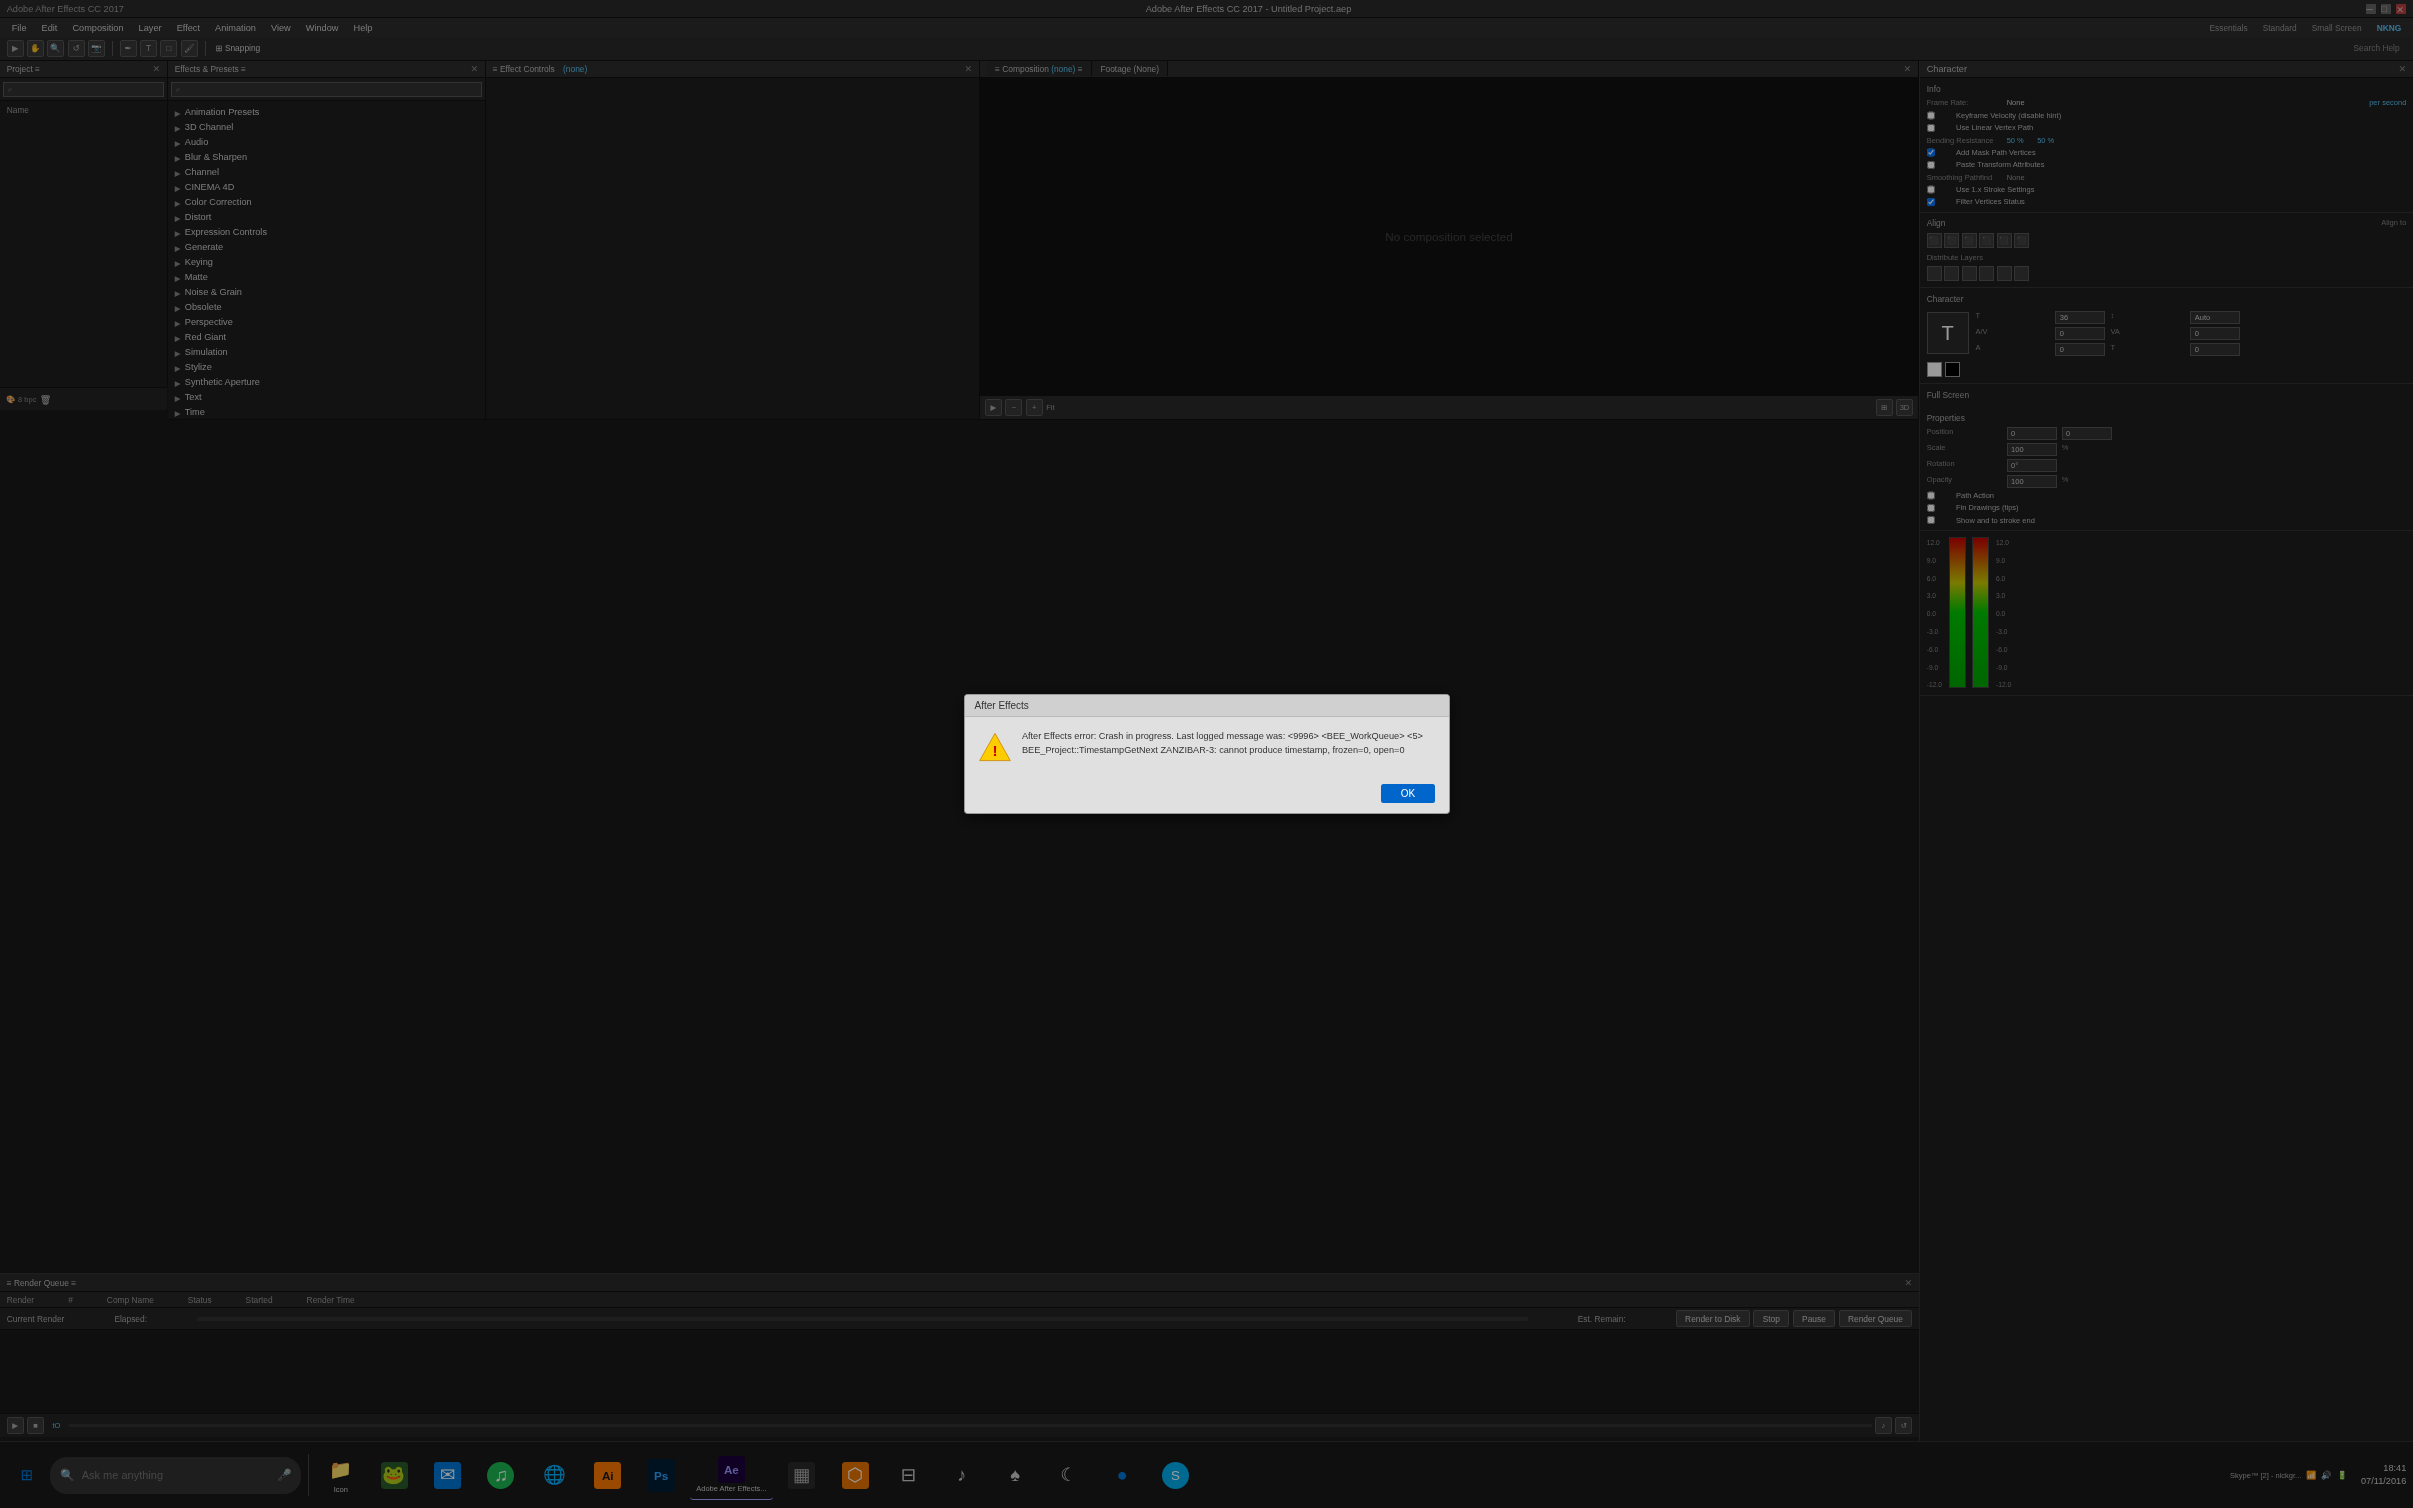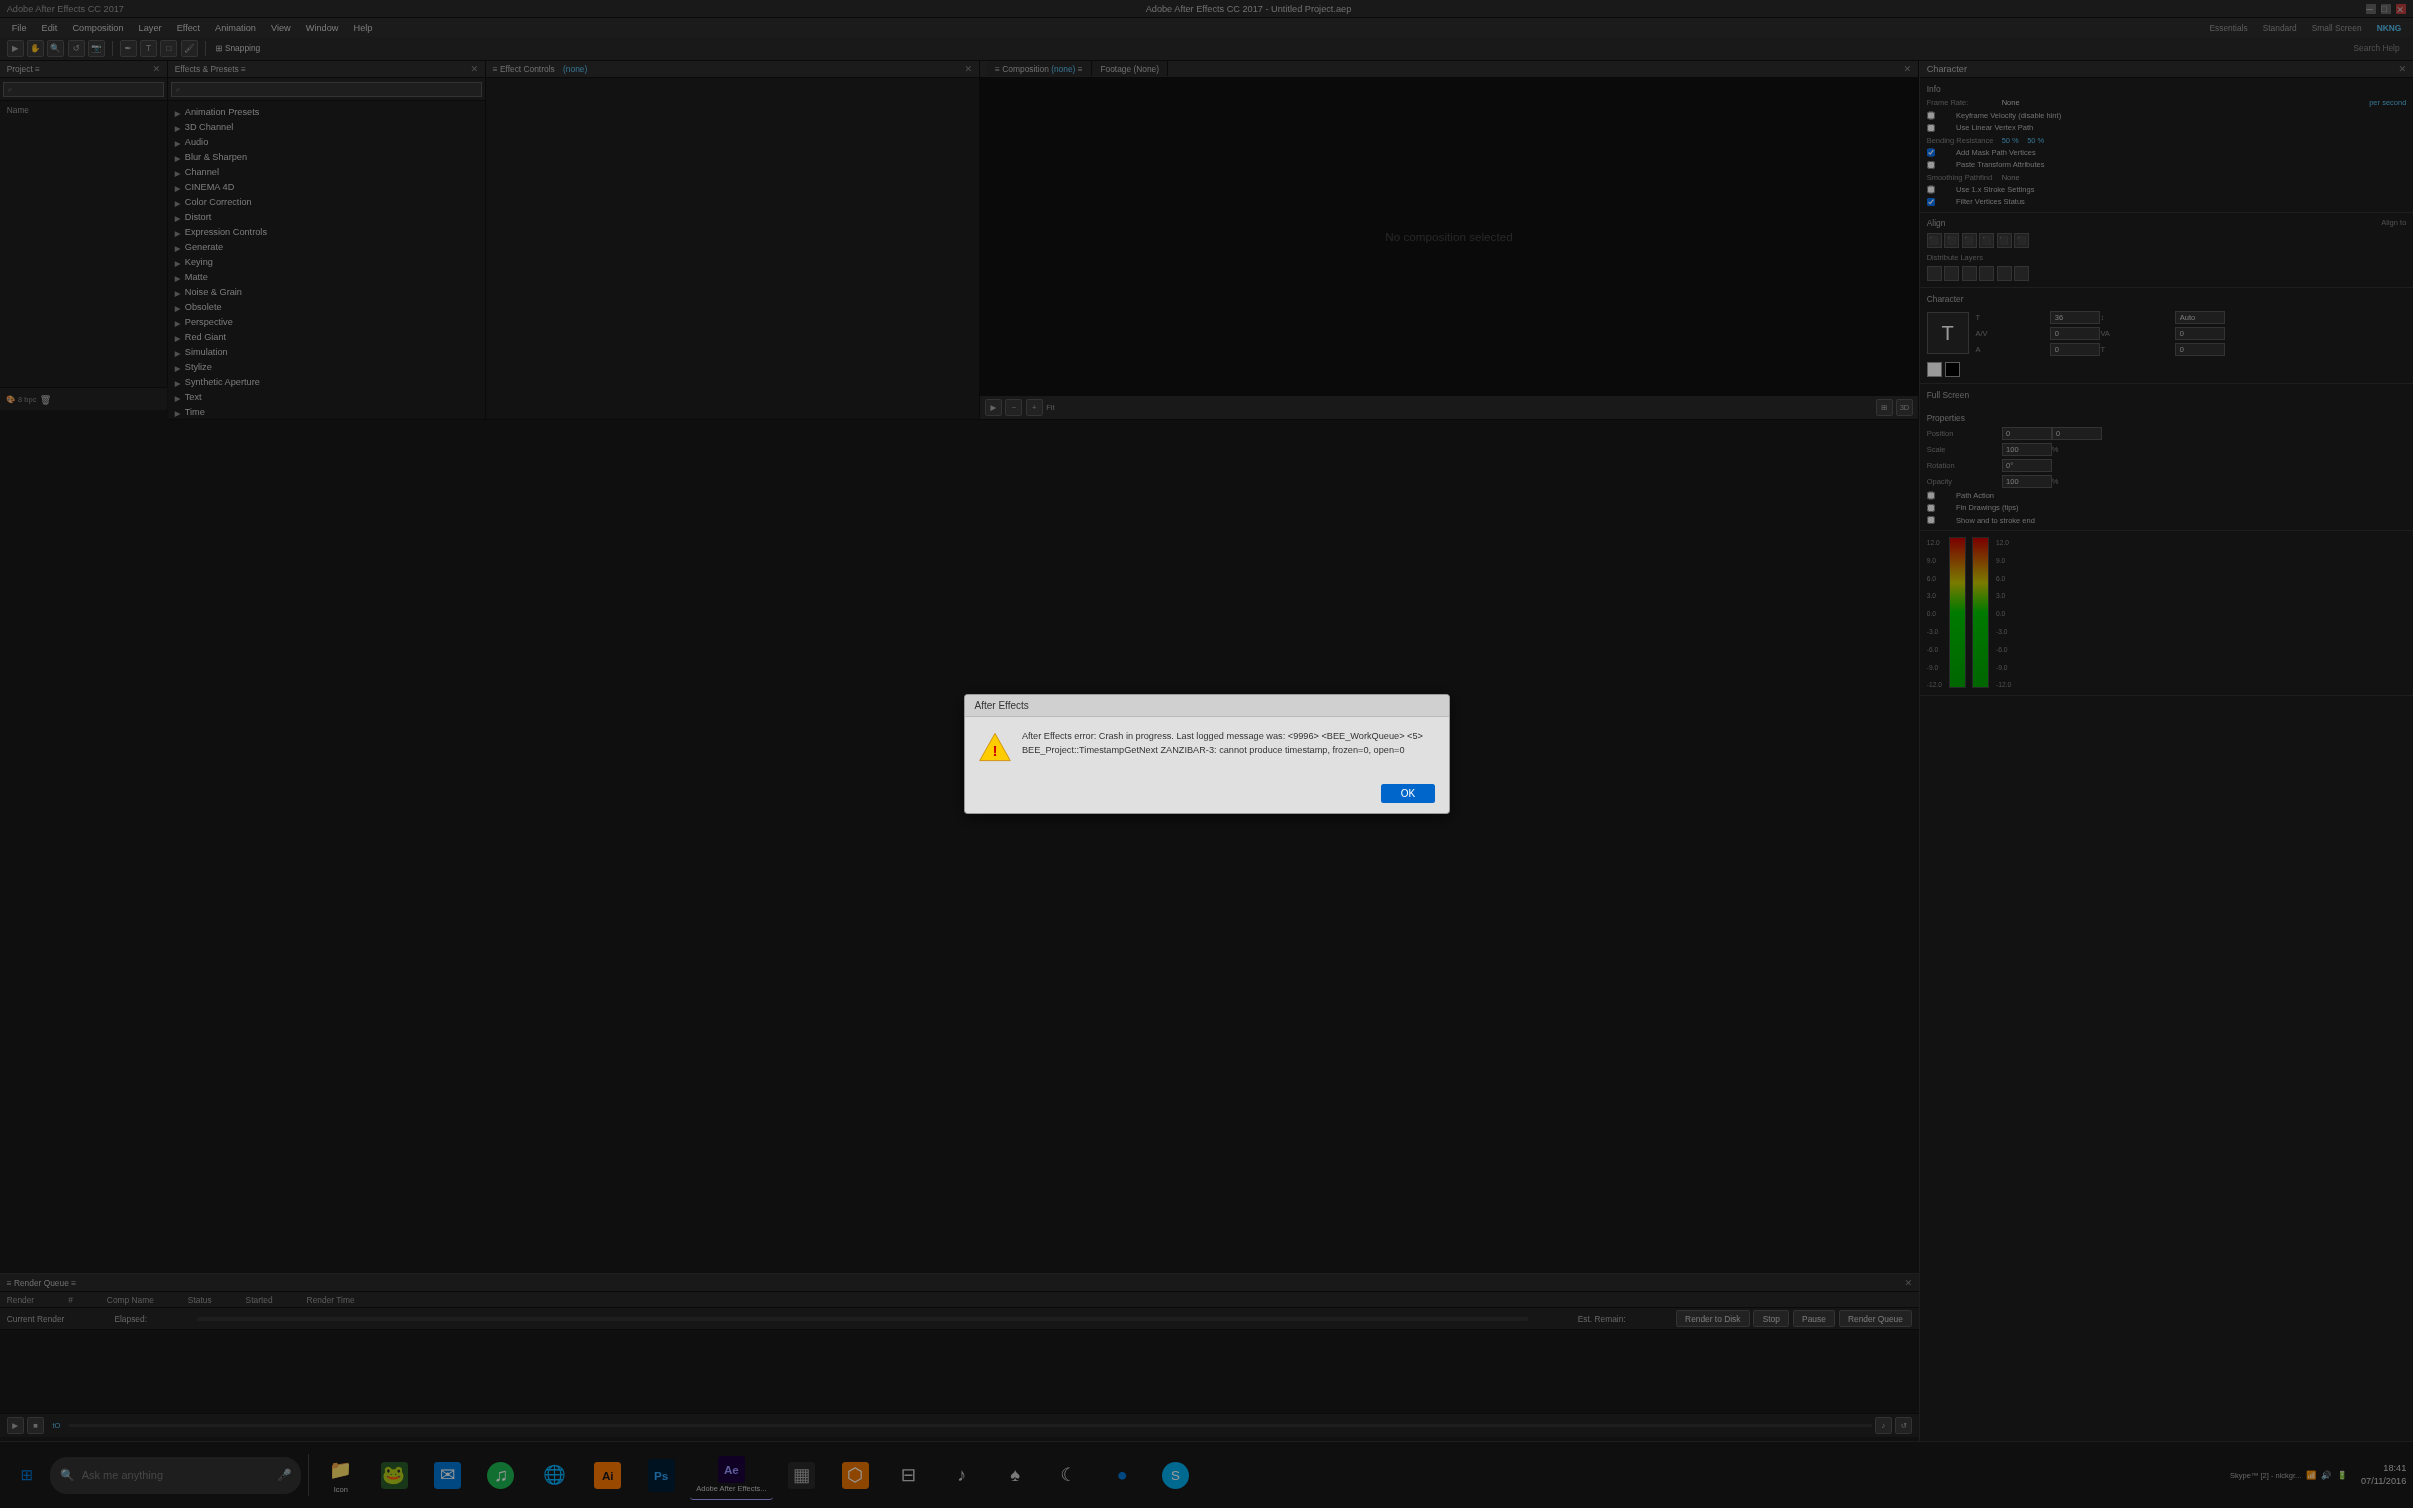--- a/index.html
+++ b/index.html
@@ -287,22 +287,23 @@
     }
     .right-section-title {
       font-size: 8.4px;
       color: #aaa;
       padding: 2.5px 0;
       display: flex;
       justify-content: space-between;
     }
     .right-field-row {
       display: flex;
-      align-items: center;
+      align-items: flex-start;
       padding: 1.7px 0;
+      gap: 5px;
     }
     .right-field-label {
       font-size: 7.5px;
       color: #888;
       width: 75px;
     }
     .right-field-value {
       font-size: 7.5px;
       color: #ccc;
     }

